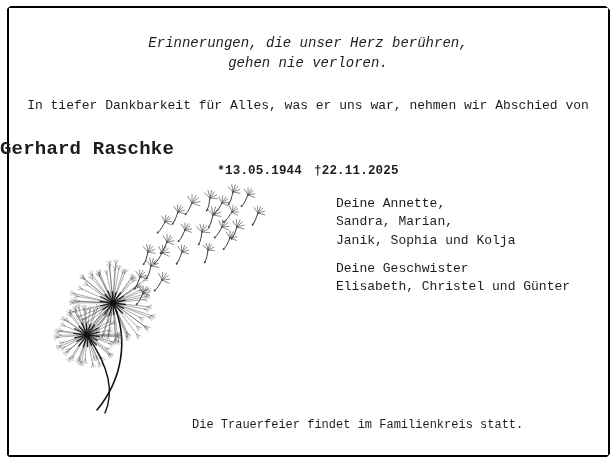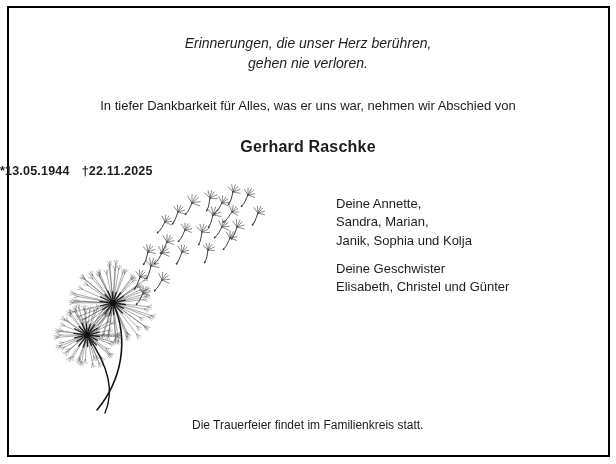--- a/index.html
+++ b/index.html
@@ -2,22 +2,23 @@
 <html><head>
 <meta charset="utf-8">
 <style>
   html, body { margin: 0; padding: 0; background: #ffffff; }
   #card {
     position: relative;
     width: 616px;
     height: 464px;
     background: #ffffff;
     color: #1d1d1b;
-    font-family: Liberation Sans, sans-serif;
+    font-family: Liberation Mono, monospace;
     overflow: hidden;
+    border-radius: 27px;
   }
   .frame {
     position: absolute;
     left: 7px; top: 6px; right: 6px; bottom: 7px;
     border: 2px solid #000000;
     pointer-events: none;
   }
   .quote {
     position: absolute;
     top: 33px; left: 0; right: 0;
@@ -28,29 +29,28 @@
   }
   .intro {
     position: absolute;
     top: 98px; left: 0; right: 0;
     text-align: center;
     font-size: 13px;
   }
   .deceased-name {
     position: absolute;
     top: 138px; left: 0; right: 0;
-    text-align: center;
-    font-size: 16px;
+    font-size: 19px;
     font-weight: bold;
     letter-spacing: 0.2px;
   }
   .dates {
     position: absolute;
     top: 164px; left: 0; right: 0;
-    text-align: left;
+    text-align: center;
     font-size: 12.5px;
     font-weight: 600;
     letter-spacing: 0.2px;
   }
   .dates .death-date { margin-left: 12px; }
   .mourners {
     position: absolute;
     left: 336px; top: 195px;
     font-size: 13px;
     line-height: 18.3px;

